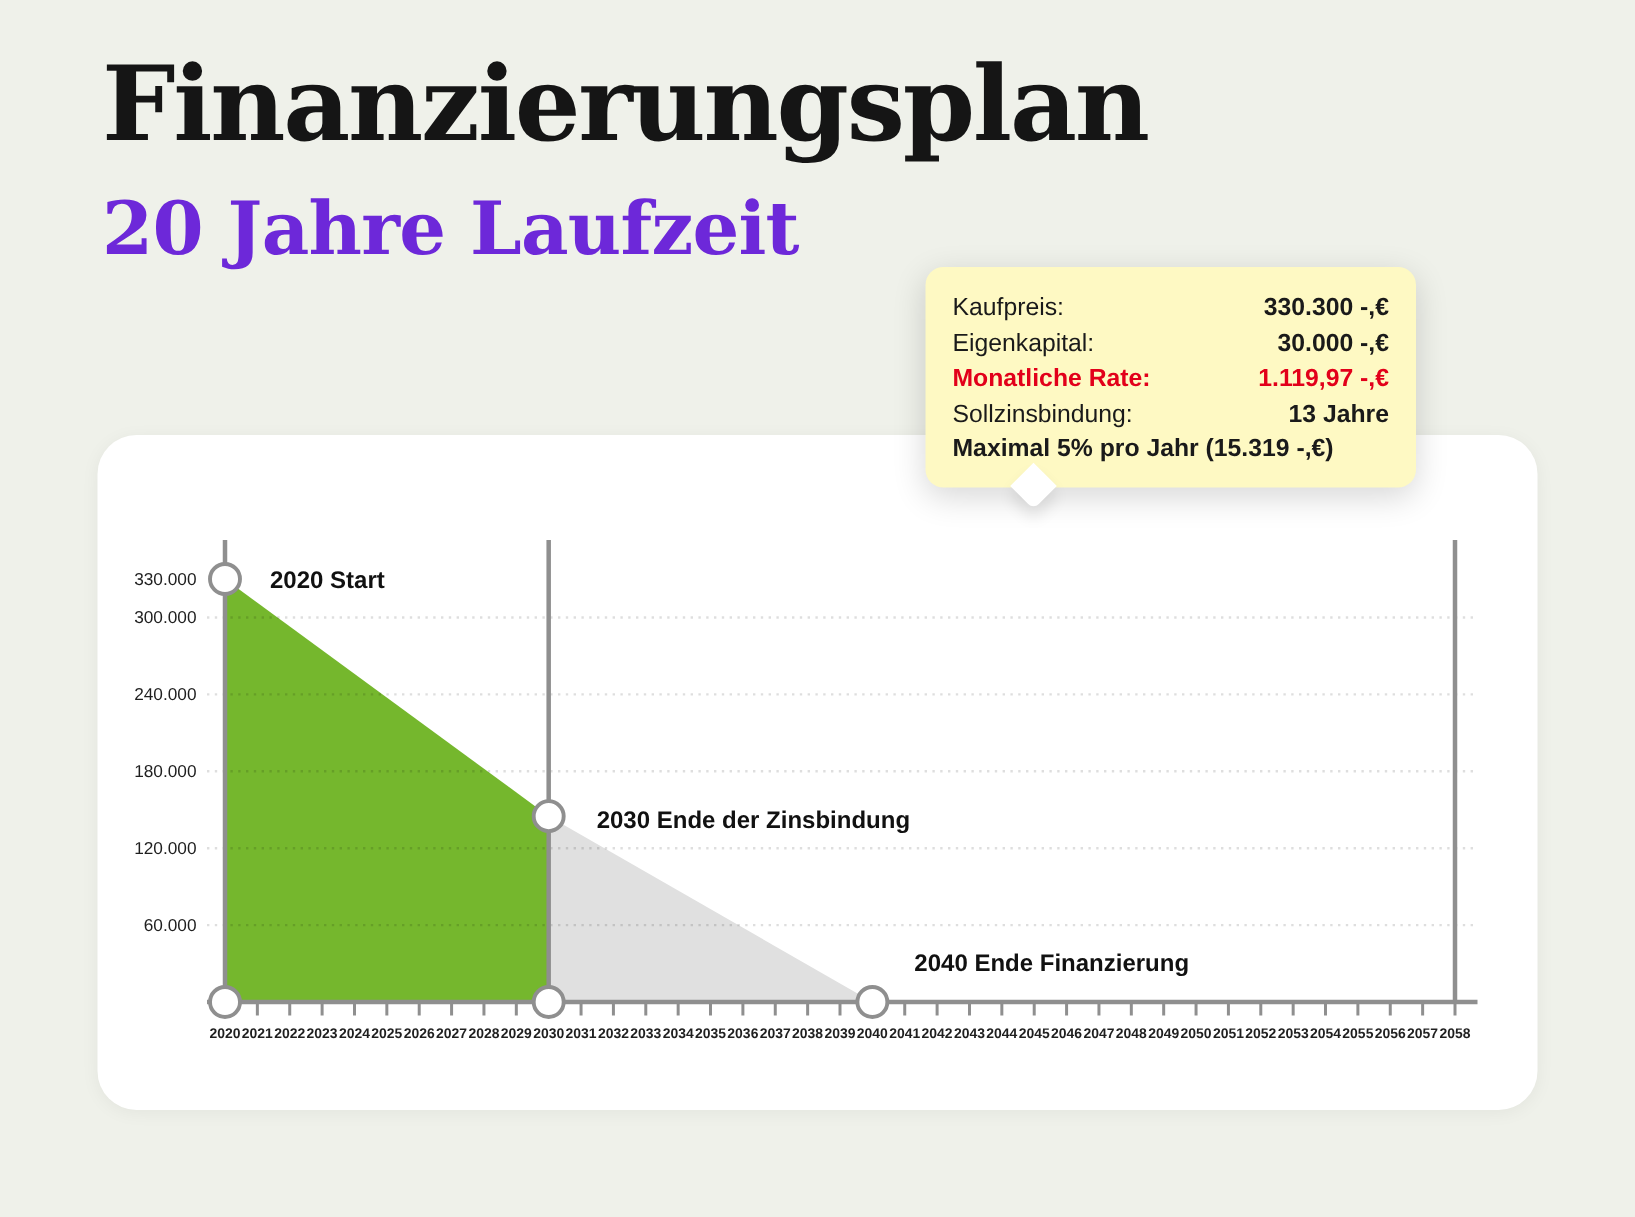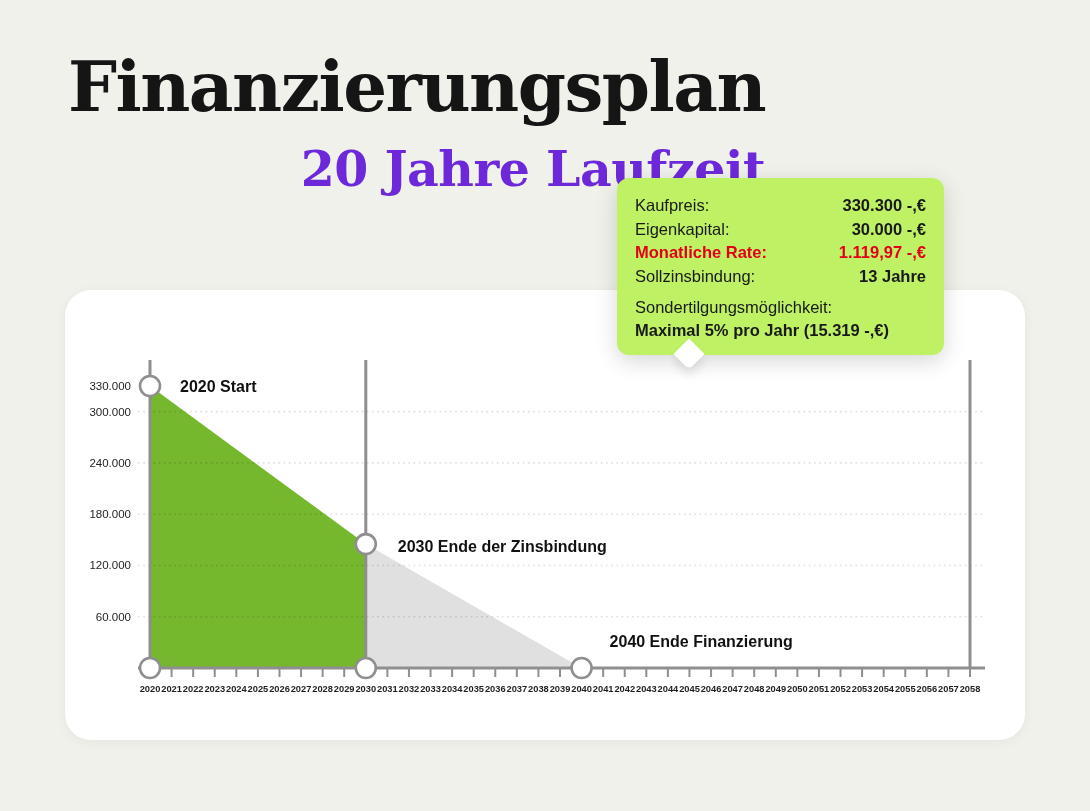--- a/index.html
+++ b/index.html
@@ -1,38 +1,38 @@
 <!DOCTYPE html>
 <html style="--red: #e2001a;"><head>
 <meta charset="utf-8">
 <style>
   html,body{margin:0;padding:0;}
   body{
     width:1090px;height:811px;position:relative;overflow:hidden;
     background:#eff1ea;
     font-family:"Liberation Sans",sans-serif;
   }
-  .header{position:absolute;left:68px;top:52px;z-index:2;text-align:right;}
+  .header{position:absolute;left:68px;top:35px;z-index:2;}
   .header h1{
     margin:0;font-family:"DejaVu Serif",serif;font-weight:bold;
     font-size:69px;line-height:1.0;letter-spacing:-1.5px;color:#151515;
   }
   .header h2{
     margin:24px 0 0 0;font-family:"DejaVu Serif",serif;font-weight:bold;
     font-size:49px;line-height:1.0;letter-spacing:-0.5px;color:#6d28d9;
   }
   .card{
     position:absolute;left:65px;top:290px;width:960px;height:450px;
     background:#ffffff;border-radius:26px;
     box-shadow:0 2px 12px rgba(0,0,0,.05);z-index:1;
   }
   svg.chart{position:absolute;left:0;top:0;z-index:3;pointer-events:none;}
   .tooltip{
     position:absolute;left:617px;top:178px;width:327px;box-sizing:border-box;
-    background:#bef264;border-radius:12px;
+    background:#fef9c3;border-radius:12px;
     box-shadow:0 6px 22px rgba(0,0,0,.16);
     padding:16px 18px 14px 18px;
     font-size:16.5px;color:#1a1a1a;z-index:4;
   }
   .tip-tail{
     position:absolute;left:61px;bottom:-10px;width:22px;height:22px;
     background:#ffffff;transform:rotate(45deg);
     border-bottom-right-radius:5px;
     box-shadow:5px 5px 10px rgba(0,0,0,.10);
   }
@@ -172,15 +172,14 @@
     <span class="tip-value">30.000 -,€</span>
   </div>
   <div class="tip-row highlight">
     <span class="tip-label">Monatliche Rate:</span>
     <span class="tip-value">1.119,97 -,€</span>
   </div>
   <div class="tip-row">
     <span class="tip-label">Sollzinsbindung:</span>
     <span class="tip-value">13 Jahre</span>
   </div>
-  <div class="tip-extra-label">Sondertilgungsmöglichkeit:</div>
   <div class="tip-extra-value">Maximal 5% pro Jahr (15.319 -,€)</div>
 </div>
 
 </body></html>

